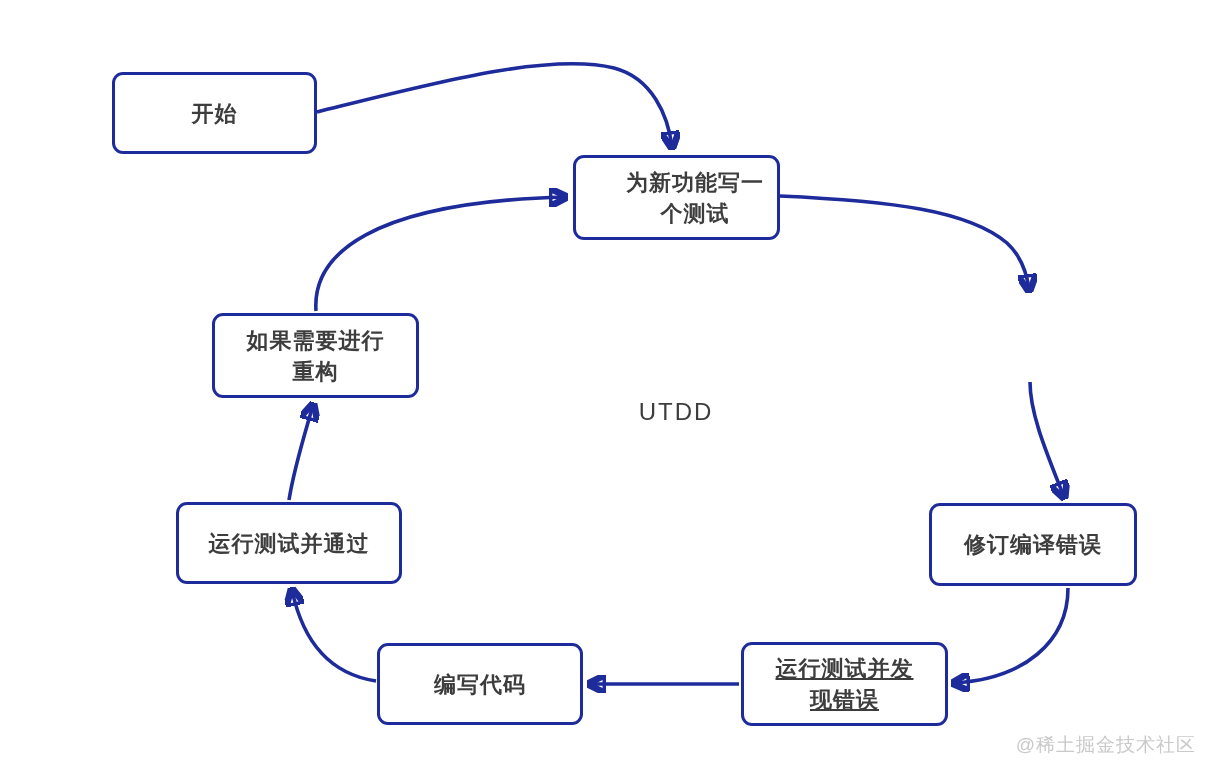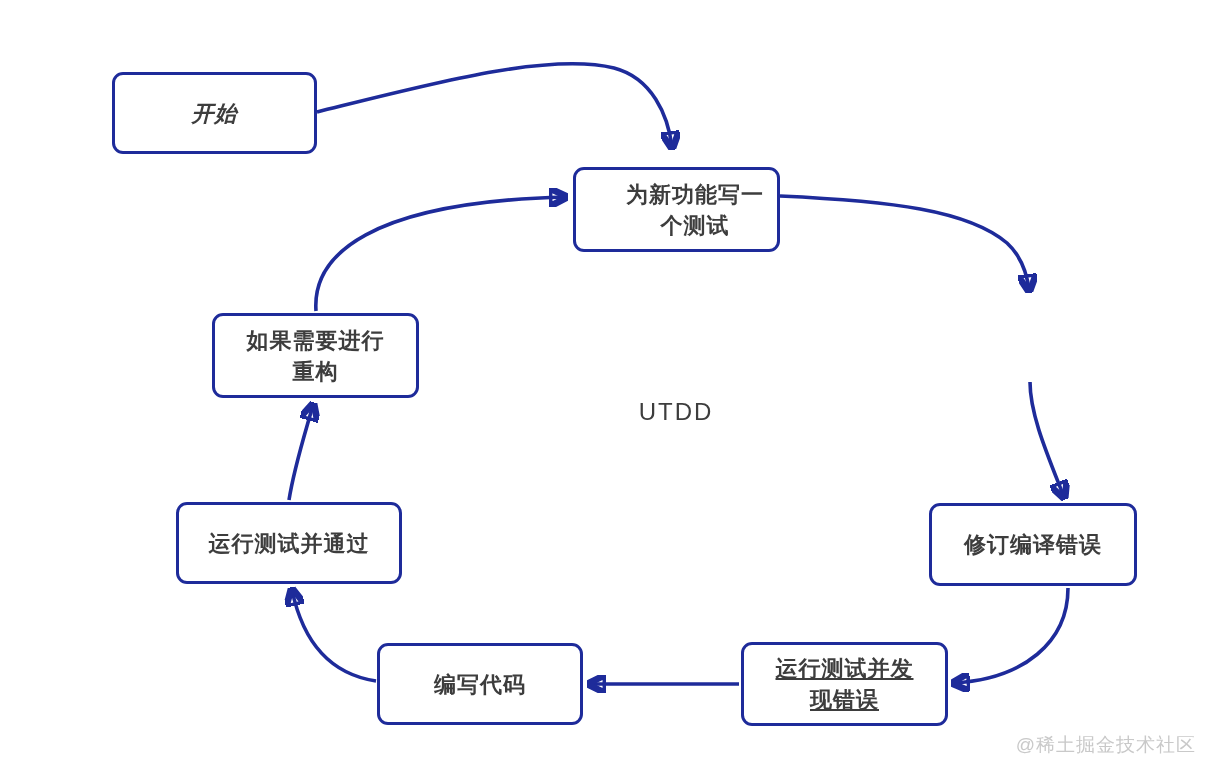--- a/index.html
+++ b/index.html
@@ -48,22 +48,22 @@
   .watermark {
     position: absolute;
     right: 16px; bottom: 18px;
     color: #c9c9c9;
     font-size: 19px;
     font-weight: 400;
     letter-spacing: 1px;
   }
 
   
-  .n-start      { left: 112px; top:  72px; width: 205px; height: 82px; font-style: italic; }
-  .n-write-test { left: 573px; top: 167px; width: 207px; height: 85px; padding-left: 37px; }
+  .n-start      { left: 112px; top:  72px; width: 205px; height: 82px; }
+  .n-write-test { left: 573px; top: 155px; width: 207px; height: 85px; padding-left: 37px; }
   .n-compile    { left: 927px; top: 296px; width: 206px; height: 84px; }
   .n-fix-errors { left: 929px; top: 503px; width: 208px; height: 83px; }
   .n-find-errors{ left: 741px; top: 642px; width: 207px; height: 84px; text-decoration: underline; }
   .n-write-code { left: 377px; top: 643px; width: 206px; height: 82px; }
   .n-test-pass  { left: 176px; top: 502px; width: 226px; height: 82px; }
   .n-refactor   { left: 212px; top: 313px; width: 207px; height: 85px; }
 </style>
 </head>
 <body>
 

